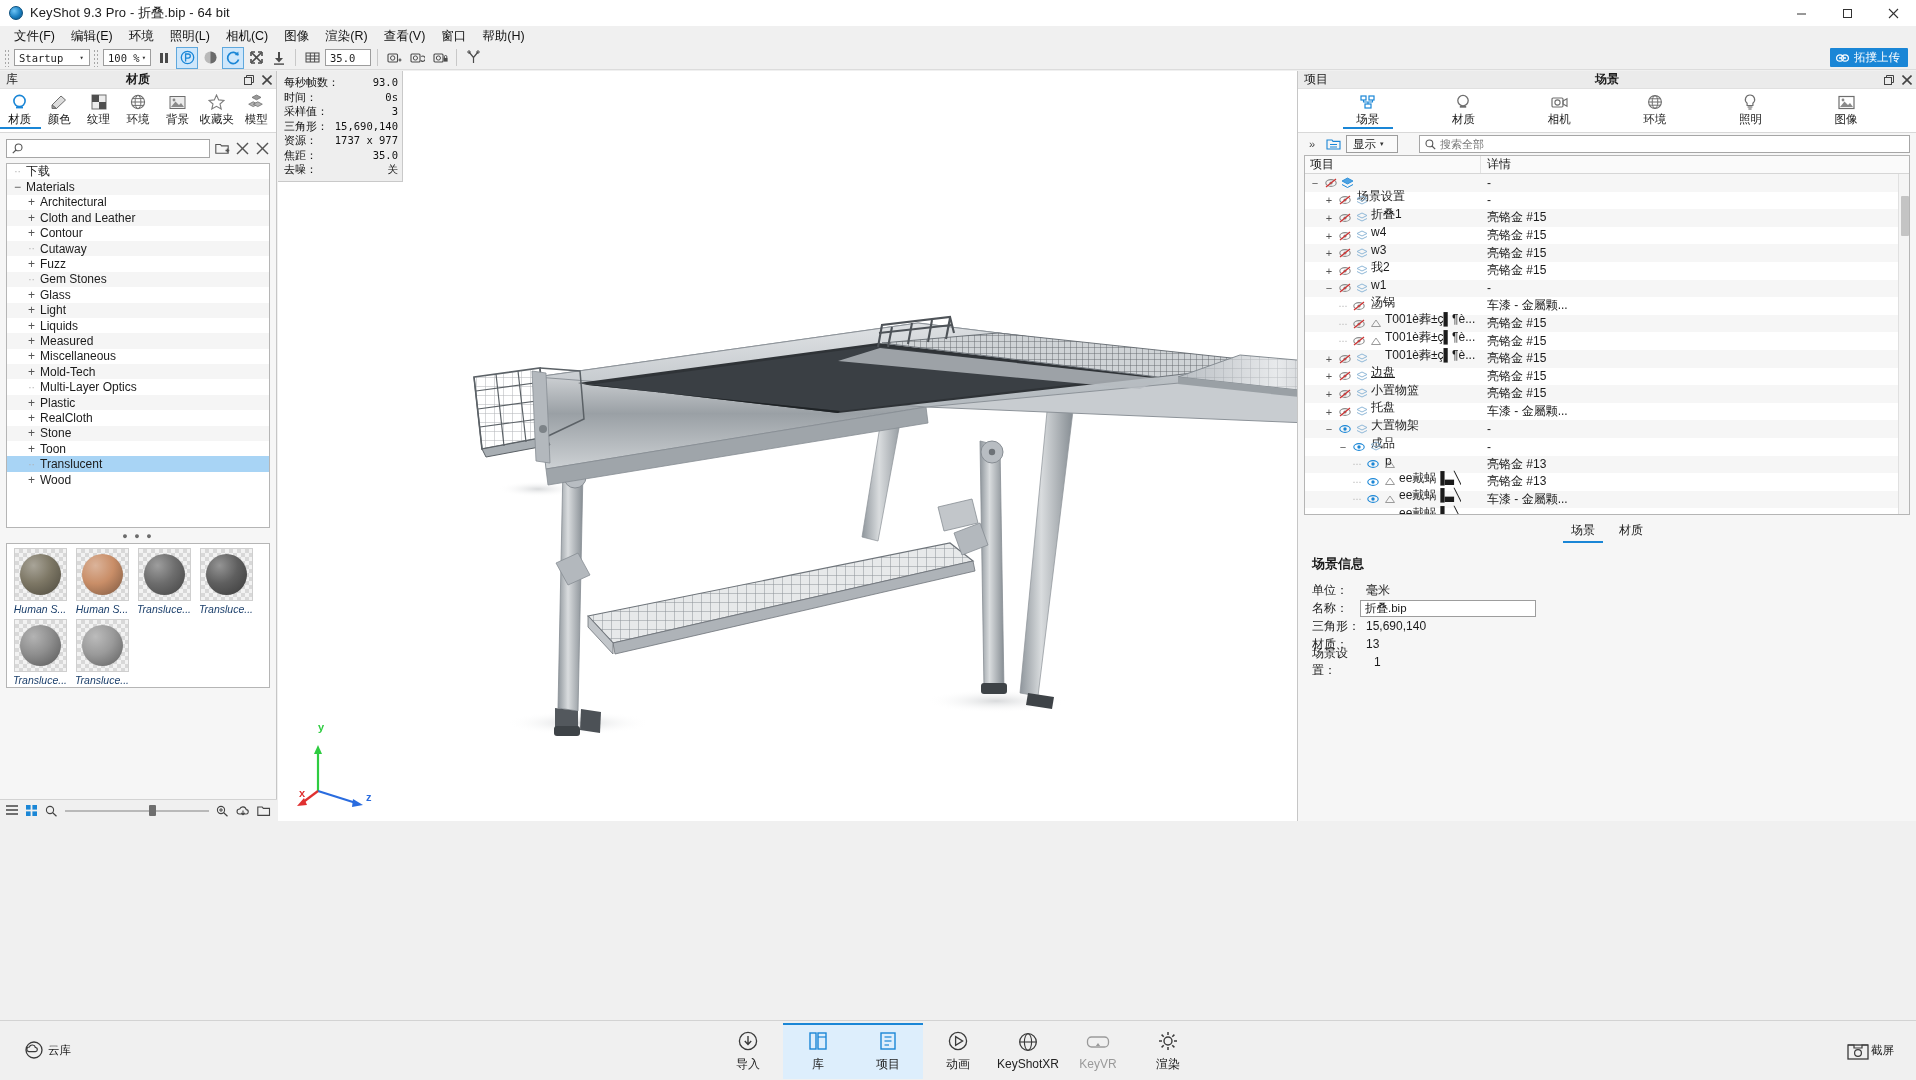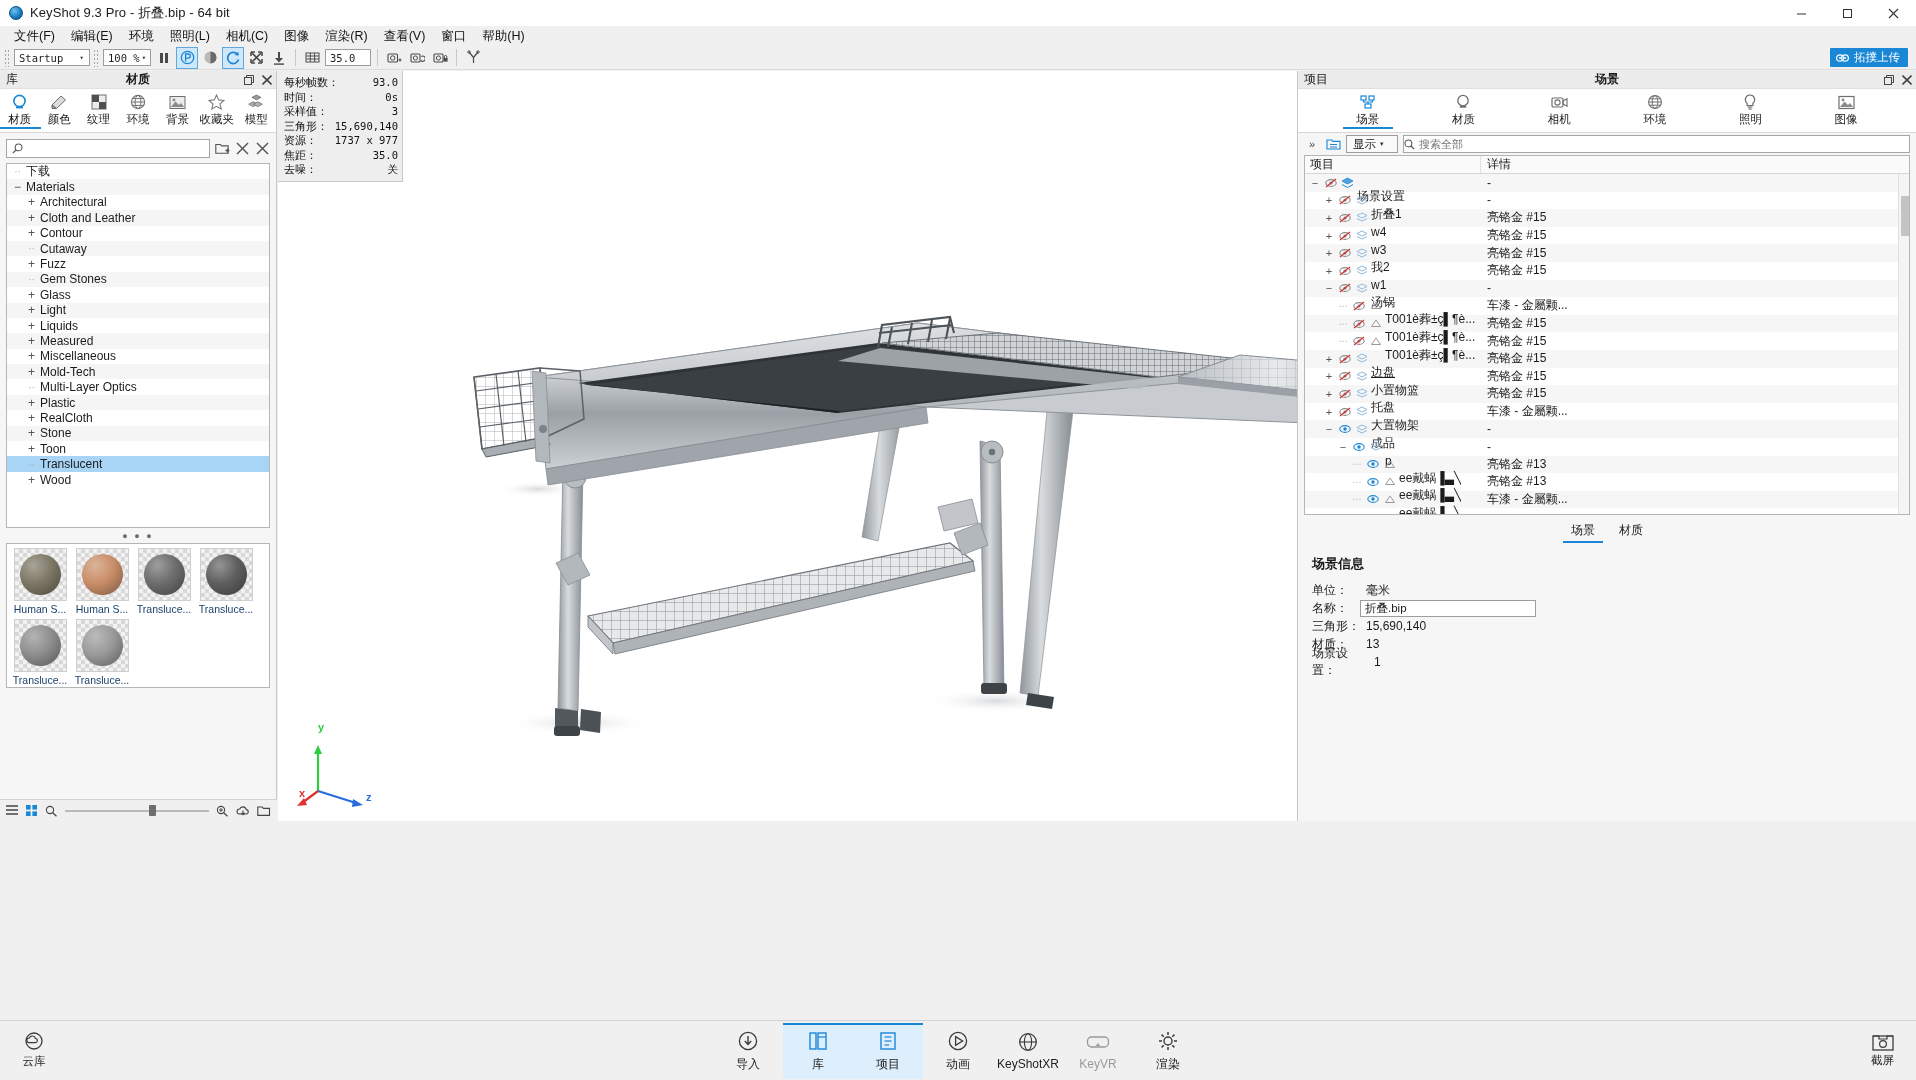--- a/index.html
+++ b/index.html
@@ -145,21 +145,21 @@
   .thumb { width:62px; display:flex; flex-direction:column; align-items:center; margin:0 0 4px 0; }
   .th-img {
     width:53px; height:53px; border:1px solid #cfcfcf;
     background-image:
       linear-gradient(45deg,#d8d8d8 25%,transparent 25%,transparent 75%,#d8d8d8 75%),
       linear-gradient(45deg,#d8d8d8 25%,transparent 25%,transparent 75%,#d8d8d8 75%);
     background-size:8px 8px; background-position:0 0,4px 4px; background-color:#f2f2f2;
     display:flex; align-items:center; justify-content:center;
   }
   .th-ball { width:41px; height:41px; border-radius:50%; }
-  .th-lbl { font-size:10.5px; color:#1b3f6b; margin-top:2px; }
+  .th-lbl { font-size:10.5px; color:#1b3f6b; margin-top:2px;font-style:italic; }
 
   .leftstatus {
     position:absolute; left:0; bottom:0; width:277px; height:22px;
     background:#f0f0f0; border-top:1px solid #d3d3d3;
     display:flex; align-items:center; gap:7px; padding:0 6px;
   }
   .ls-ico { font-size:12px; color:#444; display:flex; align-items:center; }
   .slider { flex:1; height:12px; display:flex; align-items:center; position:relative; }
   .slider .track { width:100%; height:2px; background:#b9b9b9; }
   .slider .knob {
@@ -202,21 +202,21 @@
   .projtab.sel::after { content:""; position:absolute; bottom:-2px; left:-3px; right:-3px; height:2px; background:#1a86d6; }
 
   .showbar { height:22px; display:flex; align-items:center; gap:5px; padding:2px 6px; }
   .sb-ico { width:16px; height:16px; display:flex; align-items:center; justify-content:center; font-size:11px; color:#444; }
   .sb-combo {
     height:18px; min-width:52px; border:1px solid #9d9d9d; background:#fafafa;
     display:flex; align-items:center; padding:0 2px 0 6px; font-size:11.5px; gap:4px;
   }
   .sb-search {
     flex:1; height:18px; border:1px solid #a6a6a6; background:#fff;
-    display:flex; align-items:center; gap:4px; 
+    display:flex; align-items:center; gap:4px; padding-left:5px;margin-left:16px;
   }
   .sb-search input { border:0; outline:0; flex:1; font-size:11px; background:transparent; }
 
   .scenetree { margin:0 6px; height:360px; border:1px solid #b5b5b5; background:#fff; position:relative; overflow:hidden;}
   .st-head { height:18px; display:flex; background:#fafafa; border-bottom:1px solid #d6d6d6; font-size:12px; }
   .st-head .c1 { width:176px; padding-left:5px; display:flex; align-items:center; border-right:1px solid #e2e2e2;}
   .st-head .c2 { flex:1; padding-left:6px; display:flex; align-items:center; }
   .strow { height:17.6px; display:flex; align-items:center; font-size:12px; white-space:nowrap; }
   .strow:nth-child(odd) { background:#f6f6f6; }
   .st-name { width:176px; display:flex; align-items:center; gap:2px; overflow:hidden; }
@@ -260,21 +260,21 @@
     display:flex; align-items:center; justify-content:center; gap:0;
   }
   .bb-item {
     width:70px; height:56px; display:flex; flex-direction:column; align-items:center;
     justify-content:center; gap:3px; font-size:12px; color:#222; position:relative;
   }
   .bb-item .bi-ico { height:24px; display:flex; align-items:center; justify-content:center; }
   .bb-item.sel { background:#ddeefc; }
   .bb-item.sel::after { content:""; position:absolute; top:0; left:0; right:0; height:2px; background:#1a86d6; }
   .bb-corner {
-    position:absolute; display:flex; flex-direction:column; align-items:center;
+    position:absolute; display:flex; flex-direction:row; align-items:center;
     gap:2px; font-size:11.5px; color:#222;
   }
   .bb-corner.left { left:22px; }
   .bb-corner.right { right:22px; }
   svg { display:block; }
 </style>
 </head>
 <body>
 
 <div id="app">

